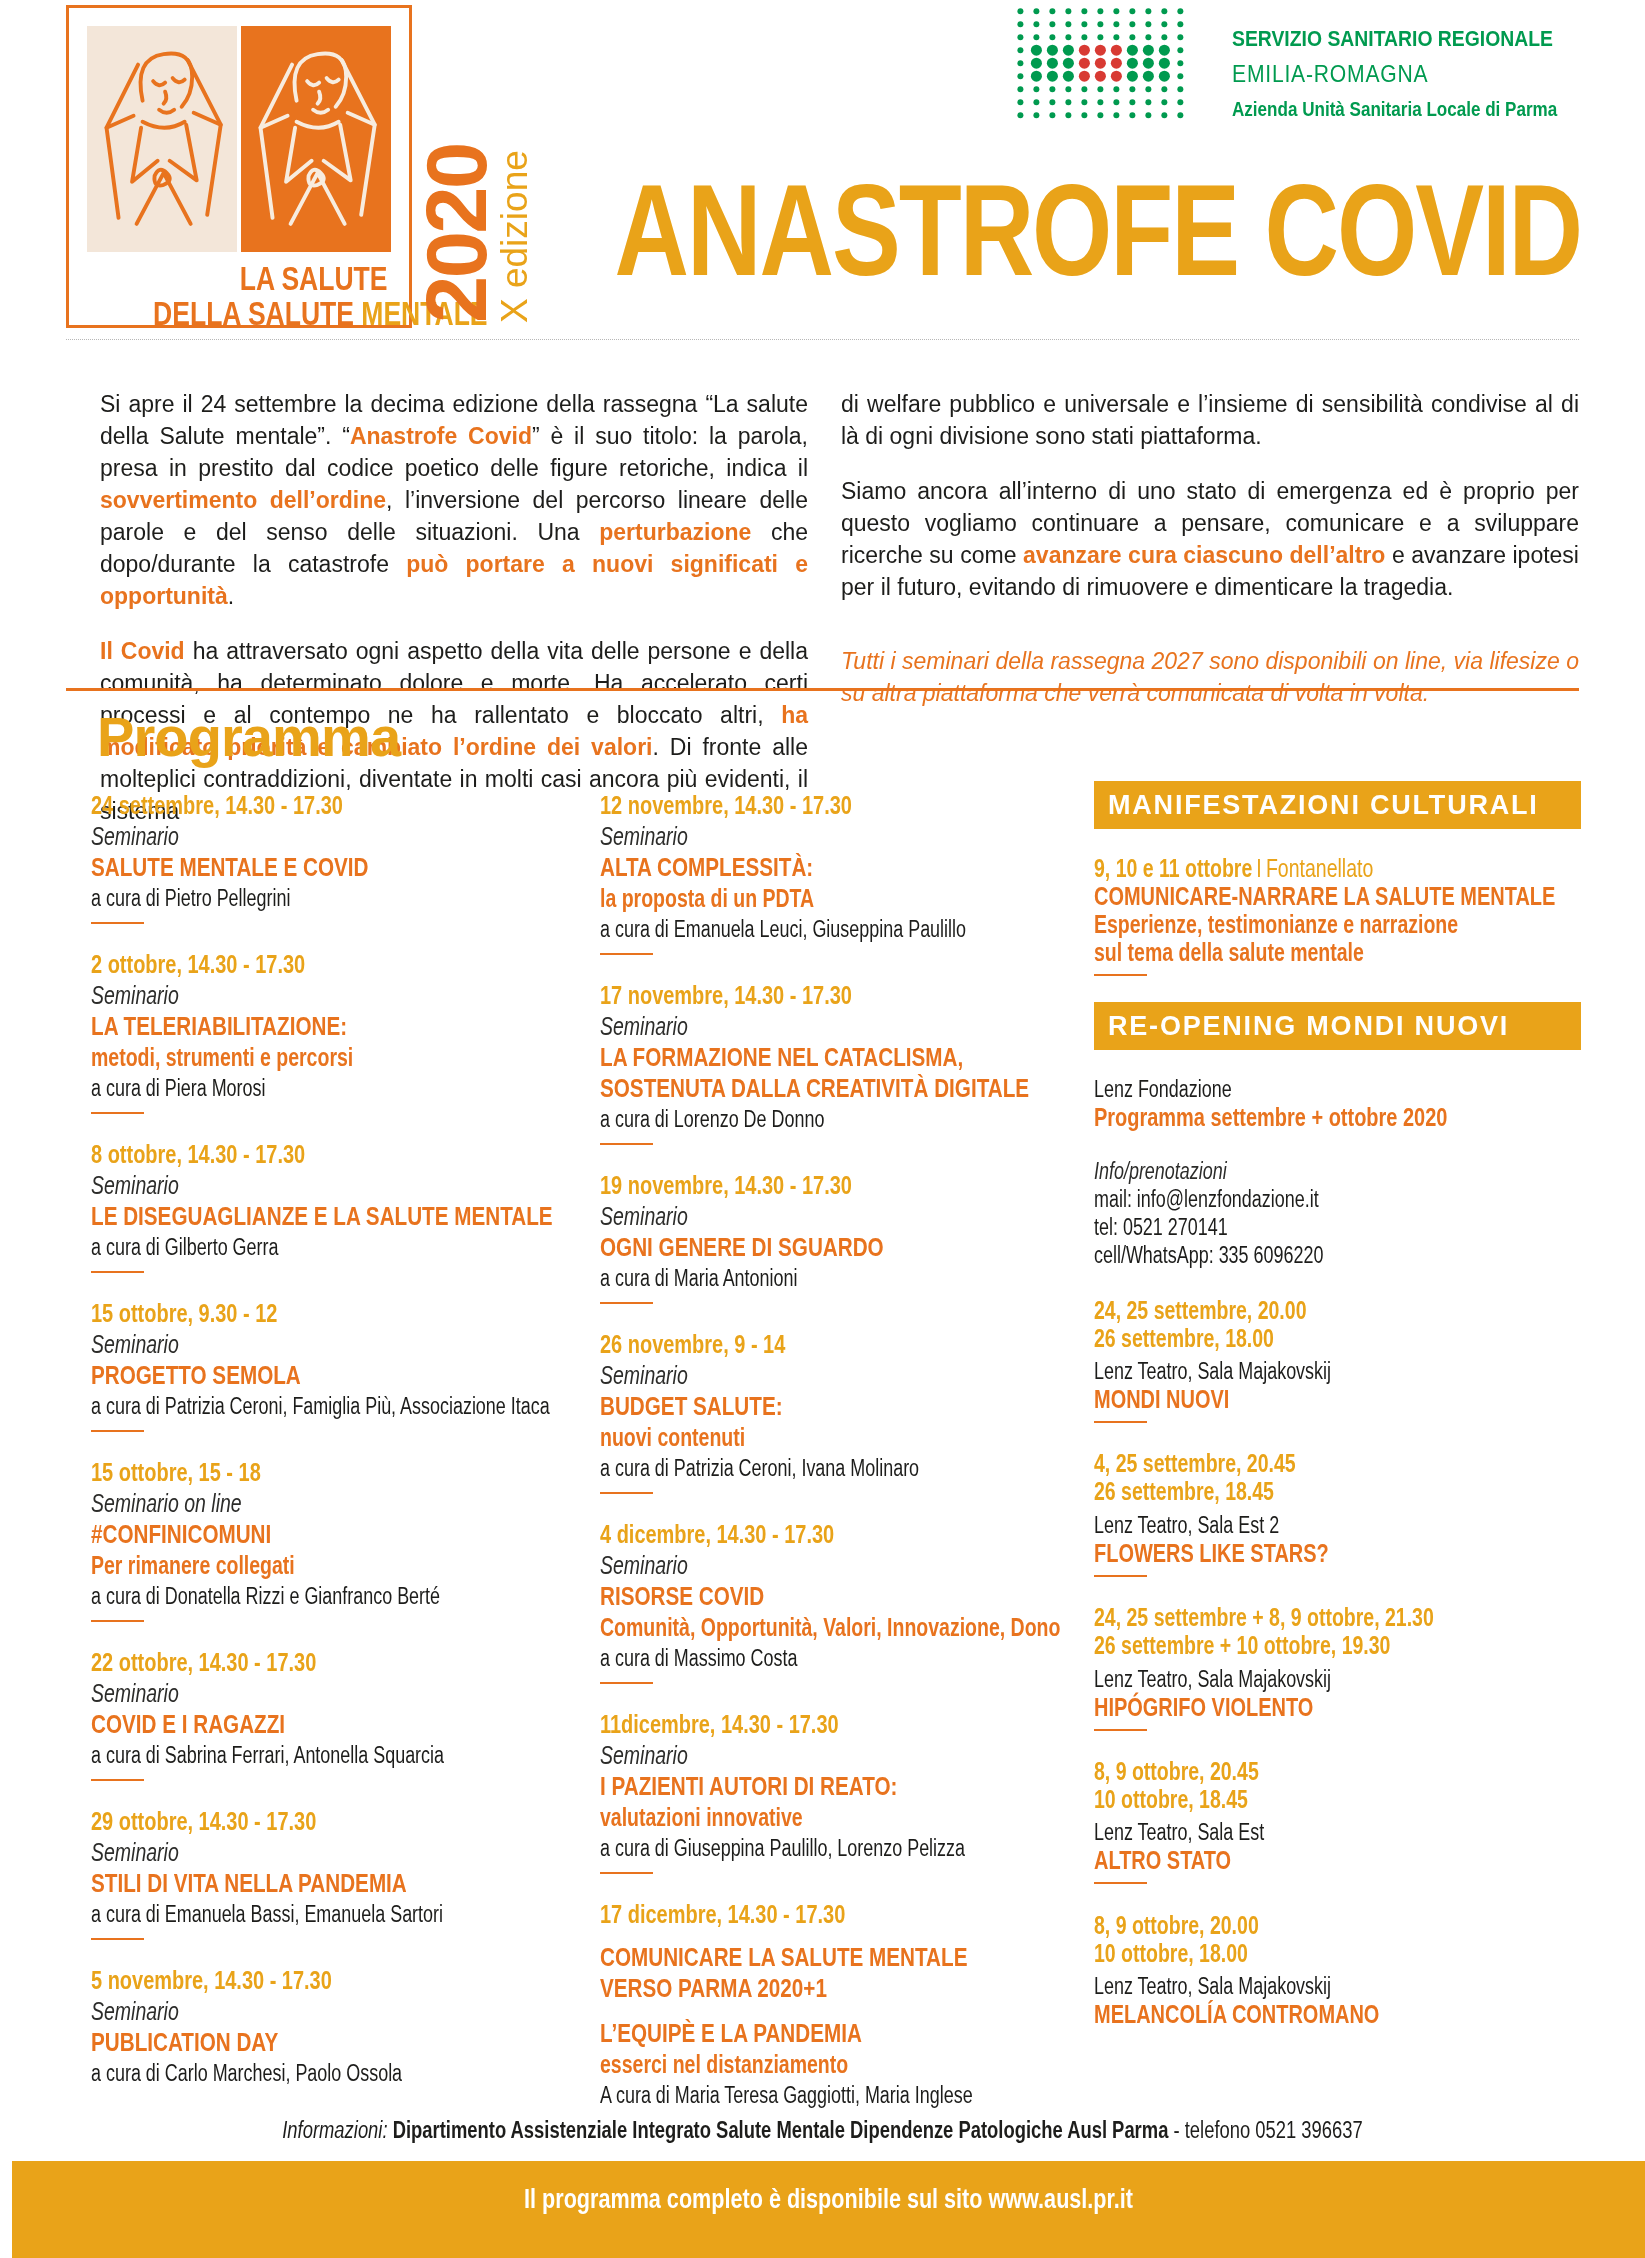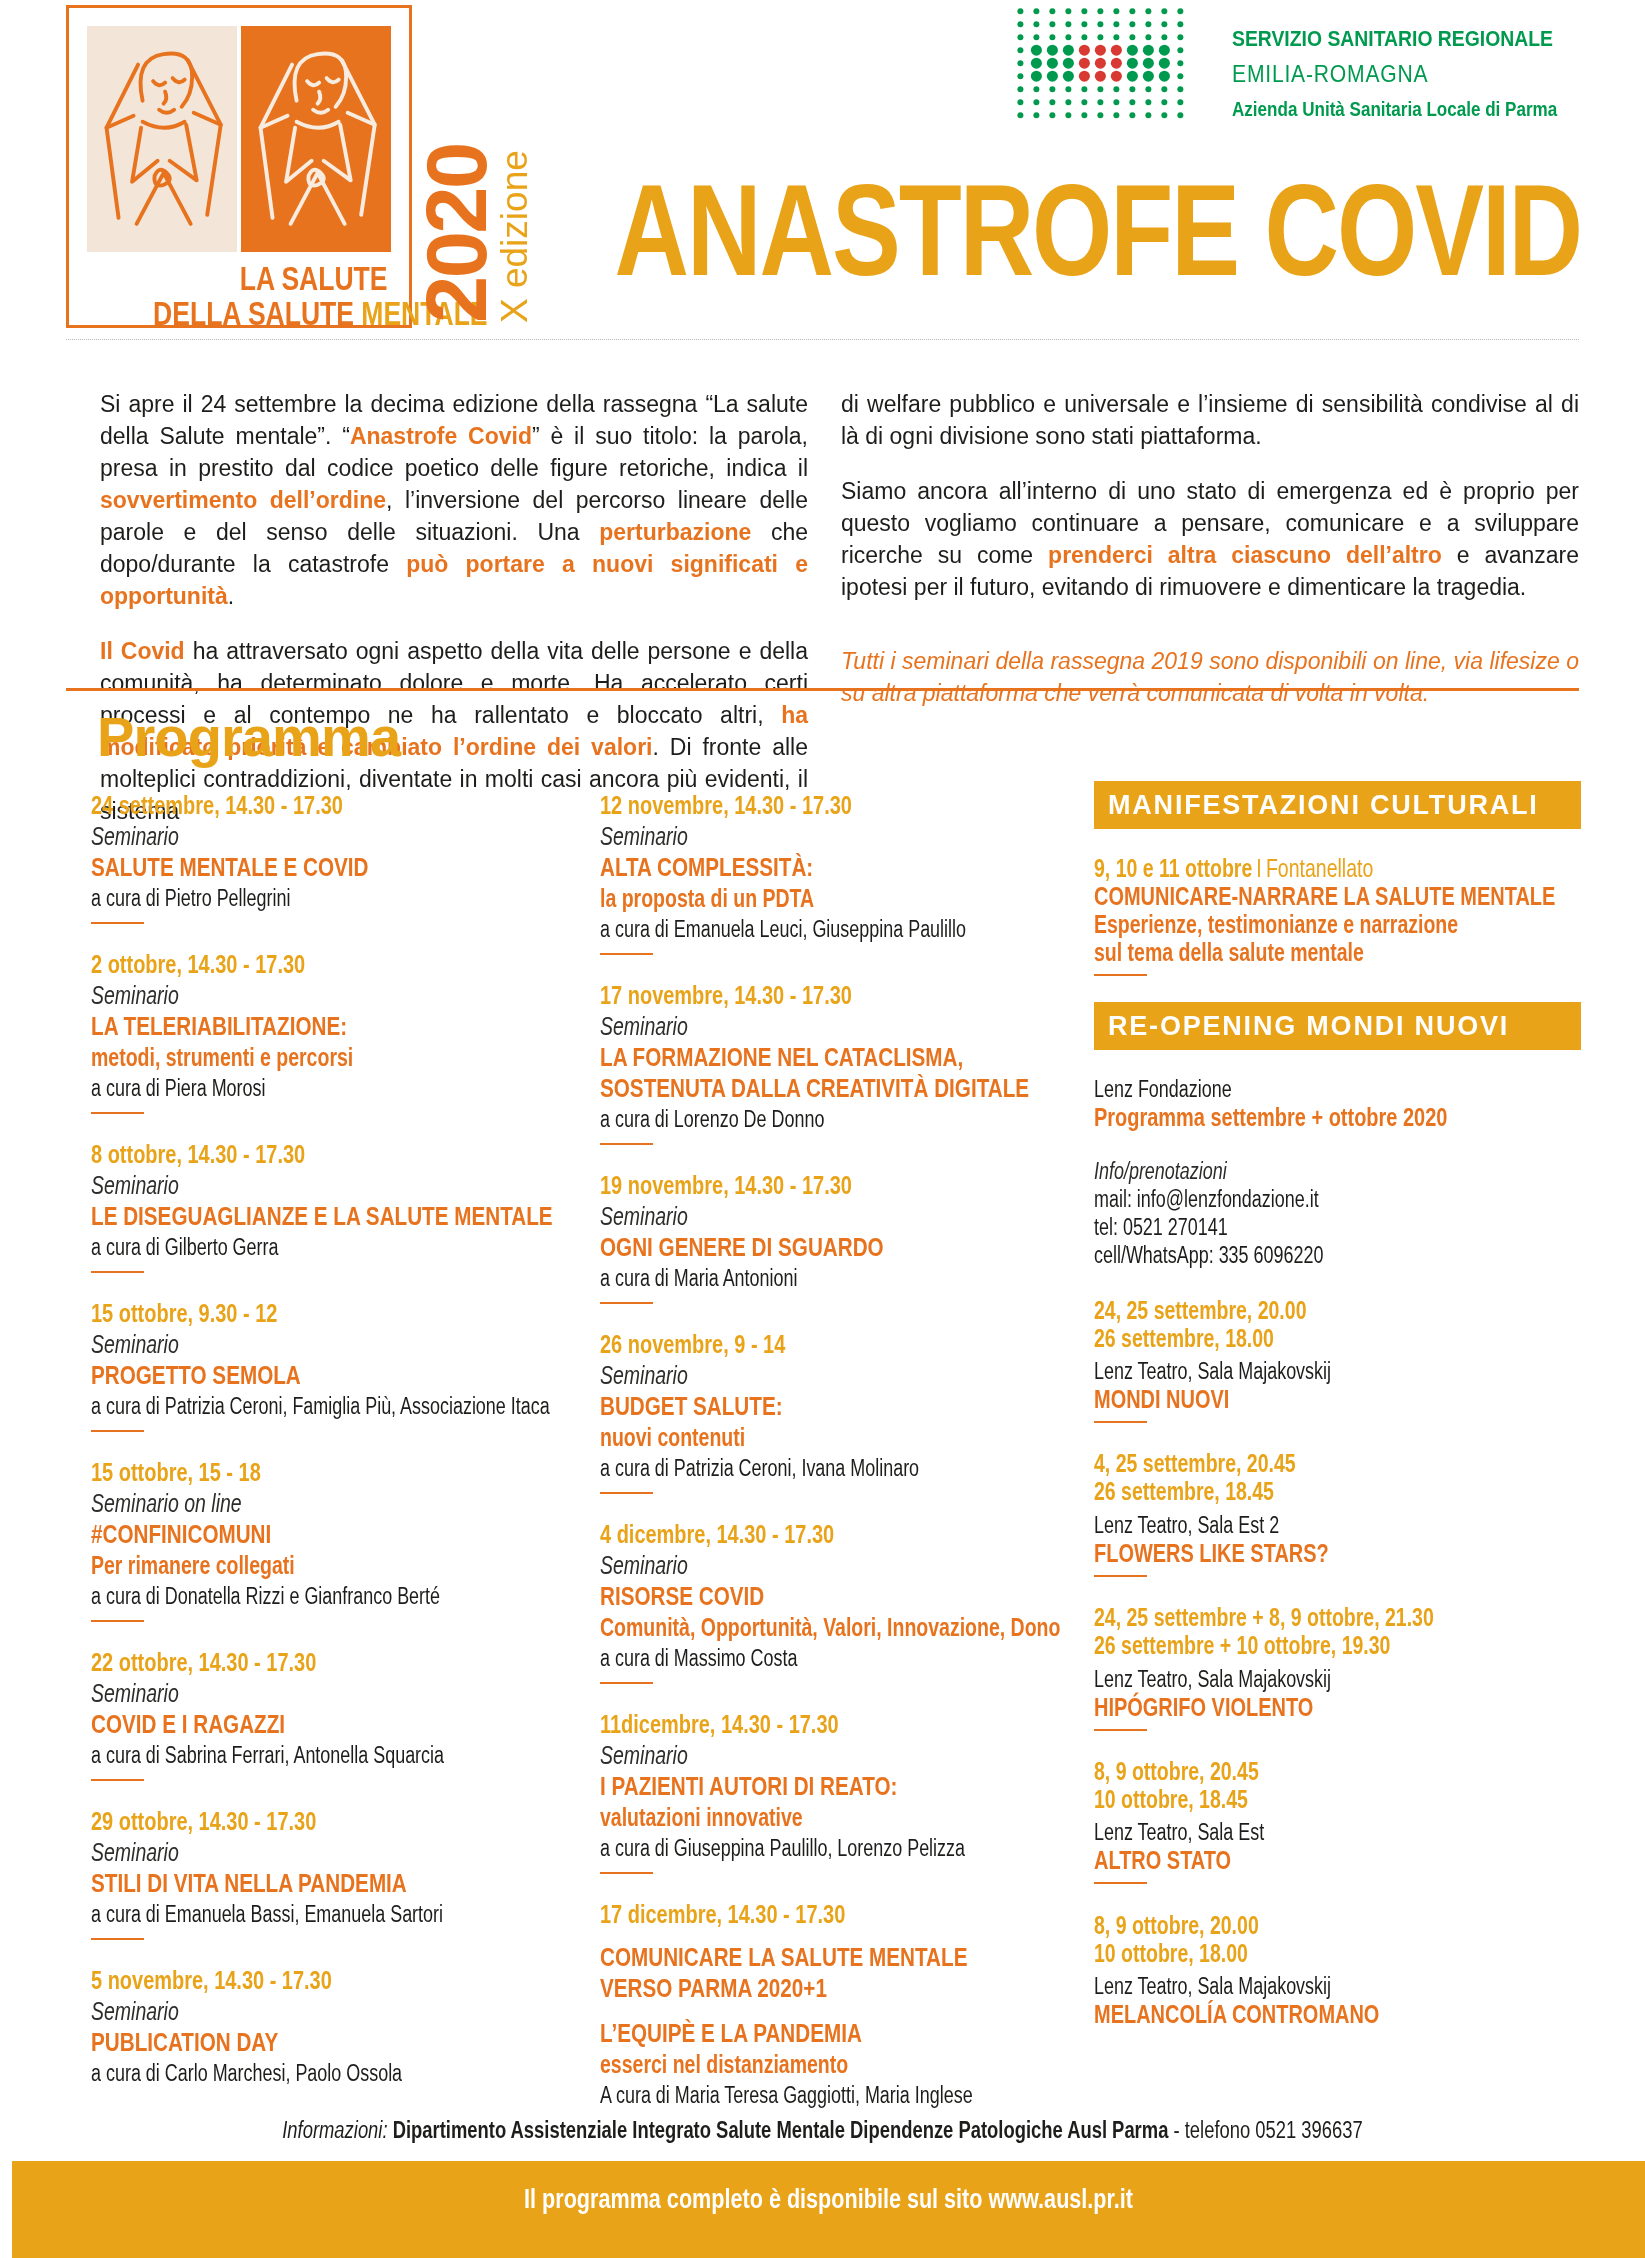--- a/index.html
+++ b/index.html
@@ -249,22 +249,22 @@
   <div class="main-title">ANASTROFE COVID</div>
 
   <div class="rule-dotted"></div>
 
   <div class="intro intro-1">
     <p><span>Si apre il 24 settembre la decima edizione della rassegna “La salute della Salute mentale”. “</span><span class="o">Anastrofe Covid</span><span>” è il suo titolo: la parola, presa in prestito dal codice poetico delle figure retoriche, indica il </span><span class="o">sovvertimento dell’ordine</span><span>, l’inversione del percorso lineare delle parole e del senso delle situazioni. Una </span><span class="o">perturbazione</span><span> che dopo/durante la catastrofe </span><span class="o">può portare a nuovi significati e opportunità</span><span>.</span></p>
     <p><span class="o">Il Covid</span><span> ha attraversato ogni aspetto della vita delle persone e della comunità, ha determinato dolore e morte. Ha accelerato certi processi e al contempo ne ha rallentato e bloccato altri, </span><span class="o">ha modificato priorità e cambiato l’ordine dei valori</span><span>. Di fronte alle molteplici contraddizioni, diventate in molti casi ancora più evidenti, il sistema</span></p>
   </div>
   <div class="intro intro-2">
     <p><span>di welfare pubblico e universale e l’insieme di sensibilità condivise al di là di ogni divisione sono stati piattaforma.</span></p>
-    <p><span>Siamo ancora all’interno di uno stato di emergenza ed è proprio per questo vogliamo continuare a pensare, comunicare e a sviluppare ricerche su come </span><span class="o">prenderci altra ciascuno dell’altro</span><span> e avanzare ipotesi per il futuro, evitando di rimuovere e dimenticare la tragedia.</span></p>
-    <p class="lastnote"><span class="oi">Tutti i seminari della rassegna 2019 sono disponibili on line, via lifesize o su altra piattaforma che verrà comunicata di volta in volta.</span></p>
+    <p><span>Siamo ancora all’interno di uno stato di emergenza ed è proprio per questo vogliamo continuare a pensare, comunicare e a sviluppare ricerche su come </span><span class="o">avanzare cura ciascuno dell’altro</span><span> e avanzare ipotesi per il futuro, evitando di rimuovere e dimenticare la tragedia.</span></p>
+    <p class="lastnote"><span class="oi">Tutti i seminari della rassegna 2027 sono disponibili on line, via lifesize o su altra piattaforma che verrà comunicata di volta in volta.</span></p>
   </div>
 
   <div class="rule-orange"></div>
   <div class="prog-title">Programma</div>
 
   <div class="prog-col col1">
       <div class="item">
         <div class="ln l-date">24 settembre, 14.30 - 17.30</div>
         <div class="ln l-kind">Seminario</div>
         <div class="ln l-title">SALUTE MENTALE E COVID</div>

